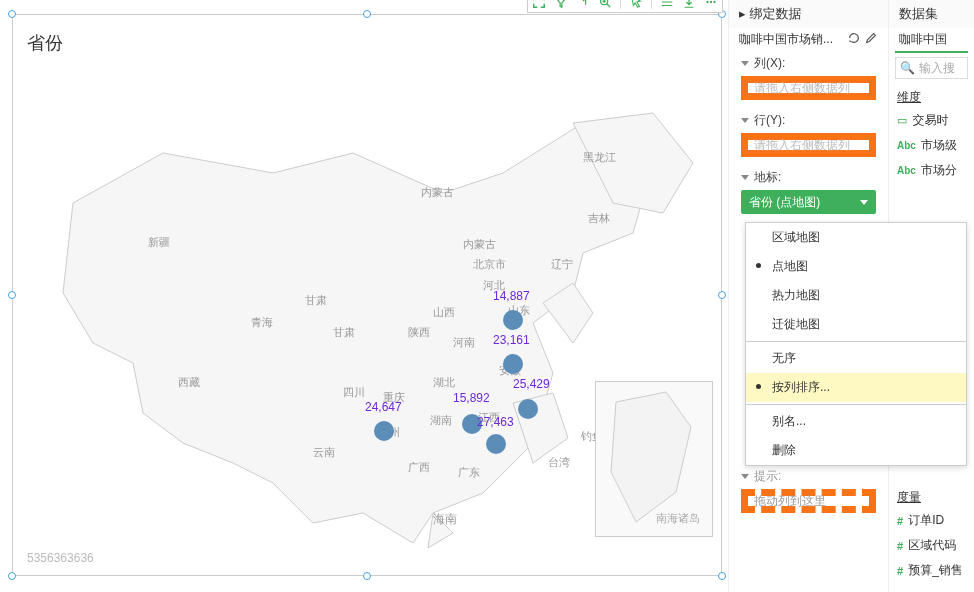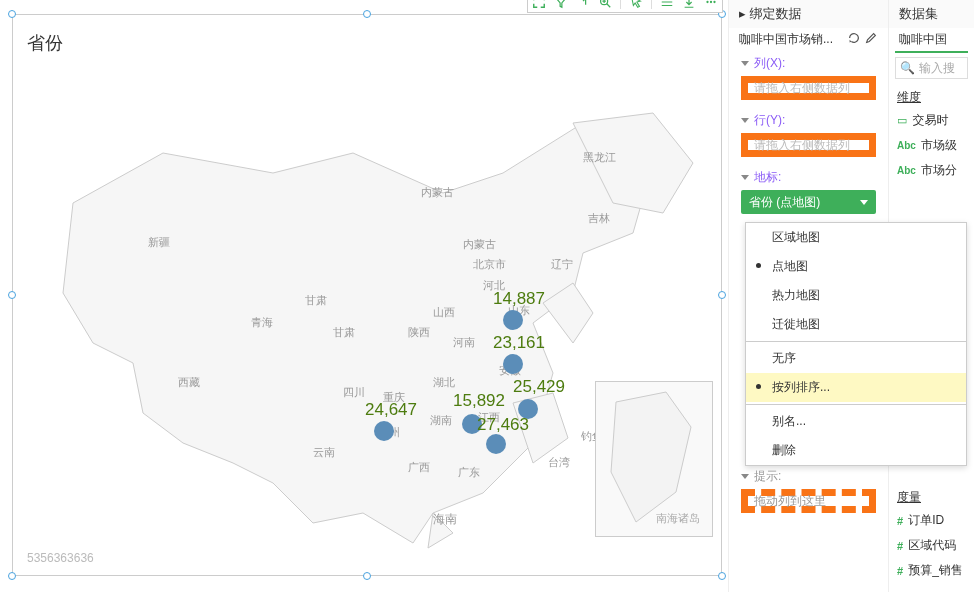--- a/index.html
+++ b/index.html
@@ -22,33 +22,33 @@
 
     
     .chart-toolbar { position: absolute; right: -2px; top: -24px; height: 22px; border: 1px solid #ccc; background: #fff; display: flex; align-items: center; padding: 0 4px; gap: 8px; }
     .tb-ico { width: 14px; height: 14px; display: inline-block; }
     .tb-sep { display:inline-block; width:1px; height:14px; background:#ddd; }
 
     
     .map-svg { position: absolute; left: 0; top: 28px; width: 710px; height: 510px; }
 
     
-    .pt-lbl { position: absolute; font-size: 17px; color: #4d7c0f; white-space: nowrap; }
+    .pt-lbl { position: absolute; font-size: 12px; color: #6d28d9; white-space: nowrap; }
     .pt-dot { position: absolute; width: 20px; height: 20px; background: #5b8db8; border-radius: 50%; }
 
     
     .panel-bind { position: absolute; left: 728px; top: 0; width: 160px; height: 592px; border-left: 1px solid #eee; }
     .panel-data { position: absolute; left: 888px; top: 0; width: 86px; height: 592px; border-left: 1px solid #eee; }
 
     .panel-head { height: 28px; line-height: 28px; padding: 0 10px; font-size: 13px; color: #333; background: #fafafa; display: flex; align-items: center; }
     .panel-head .chev { margin-right: 4px; }
     .sub-row { padding: 3px 10px; display:flex; align-items:center; justify-content: space-between; }
     .small-title { font-size: 12px; color: #333; white-space:nowrap; overflow:hidden; text-overflow:ellipsis; }
 
-    .sec-label { padding: 4px 12px 2px; font-size: 12px; color: #8b5cf6; display:flex; align-items:center; }
+    .sec-label { padding: 4px 12px 2px; font-size: 12px; color: #404040; display:flex; align-items:center; }
     .sec-label::before { content:""; display:inline-block; width:0;height:0;border-left:4px solid transparent;border-right:4px solid transparent;border-top:5px solid #888;margin-right:5px; }
     .drop-area { margin: 2px 12px 8px; height: 24px; border: 7px solid #f97316; color: #bbb; font-size: 12px; display:flex; align-items:center; padding:0 6px; }
 
     .pill { margin: 2px 12px 6px; height: 24px; background: #3eaf5a; color: #fff; font-size: 12px; display:flex; align-items:center; padding:0 8px; justify-content:space-between; border-radius:2px; cursor:pointer; }
     .pill .arrow { width:0;height:0;border-left:4px solid transparent;border-right:4px solid transparent;border-top:5px solid #fff; }
 
     
     .dropdown { position: absolute; left: 745px; top: 222px; width: 222px; background: #fff; border: 1px solid #ccc; box-shadow: 0 2px 6px rgba(0,0,0,.15); z-index: 50; }
     .dd-item { padding: 6px 16px 6px 26px; font-size: 12px; color: #333; position: relative; cursor:pointer; }
     .dd-item.sel::before { content:""; position:absolute; left:10px; top:11px; width:5px; height:5px; background:#333; border-radius:50%; }

